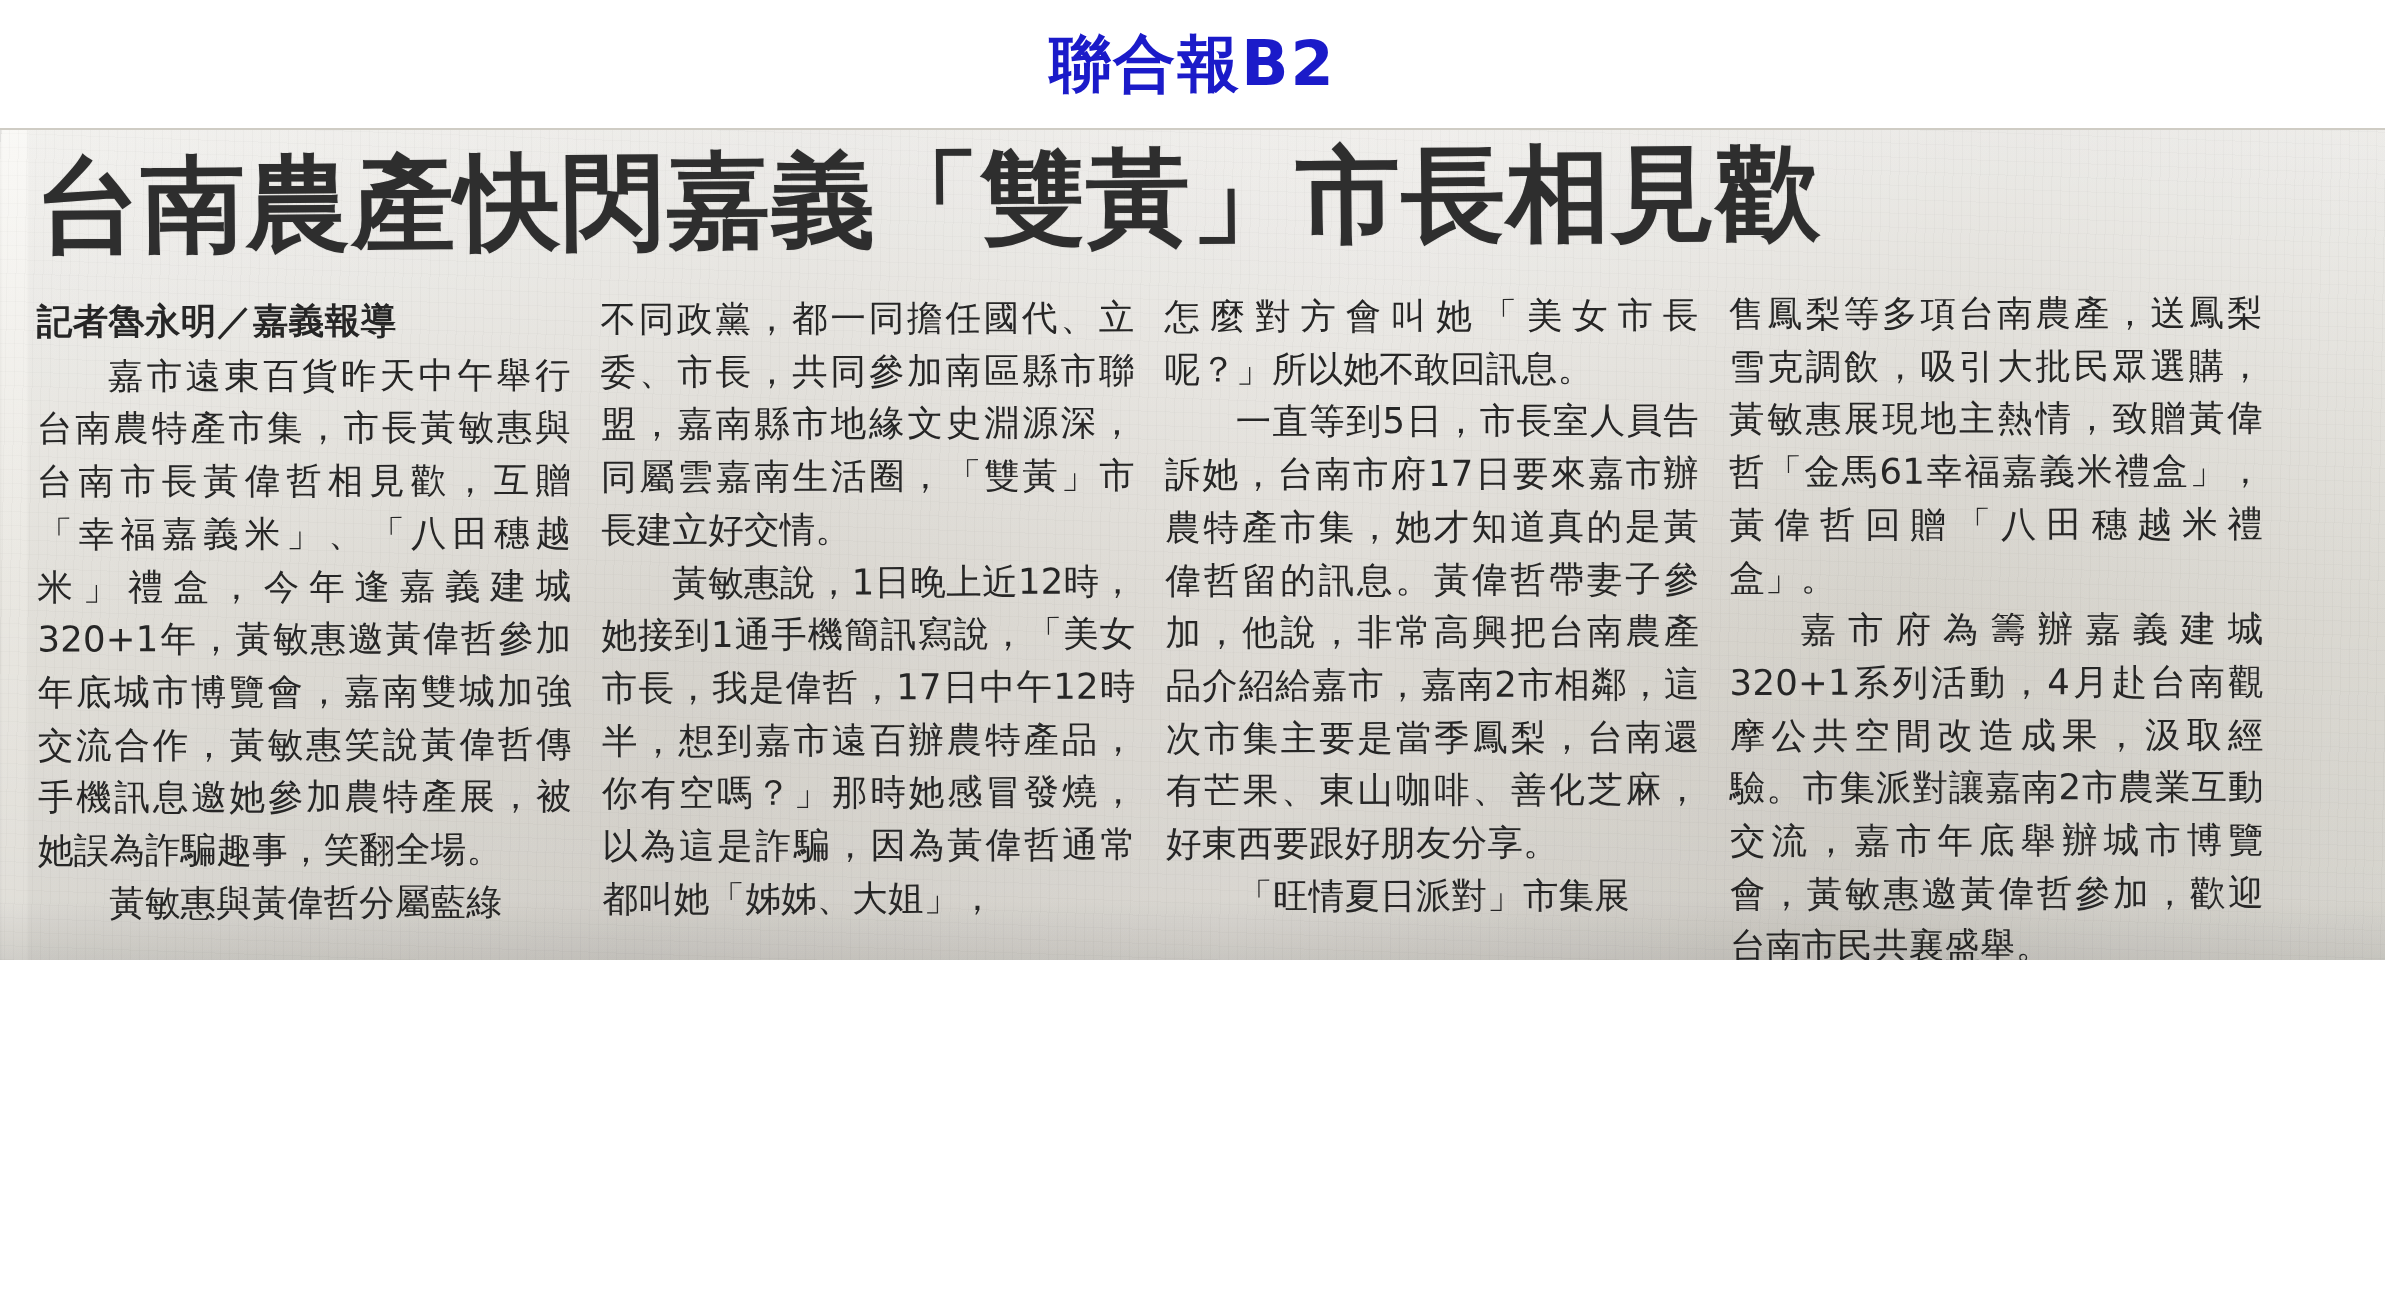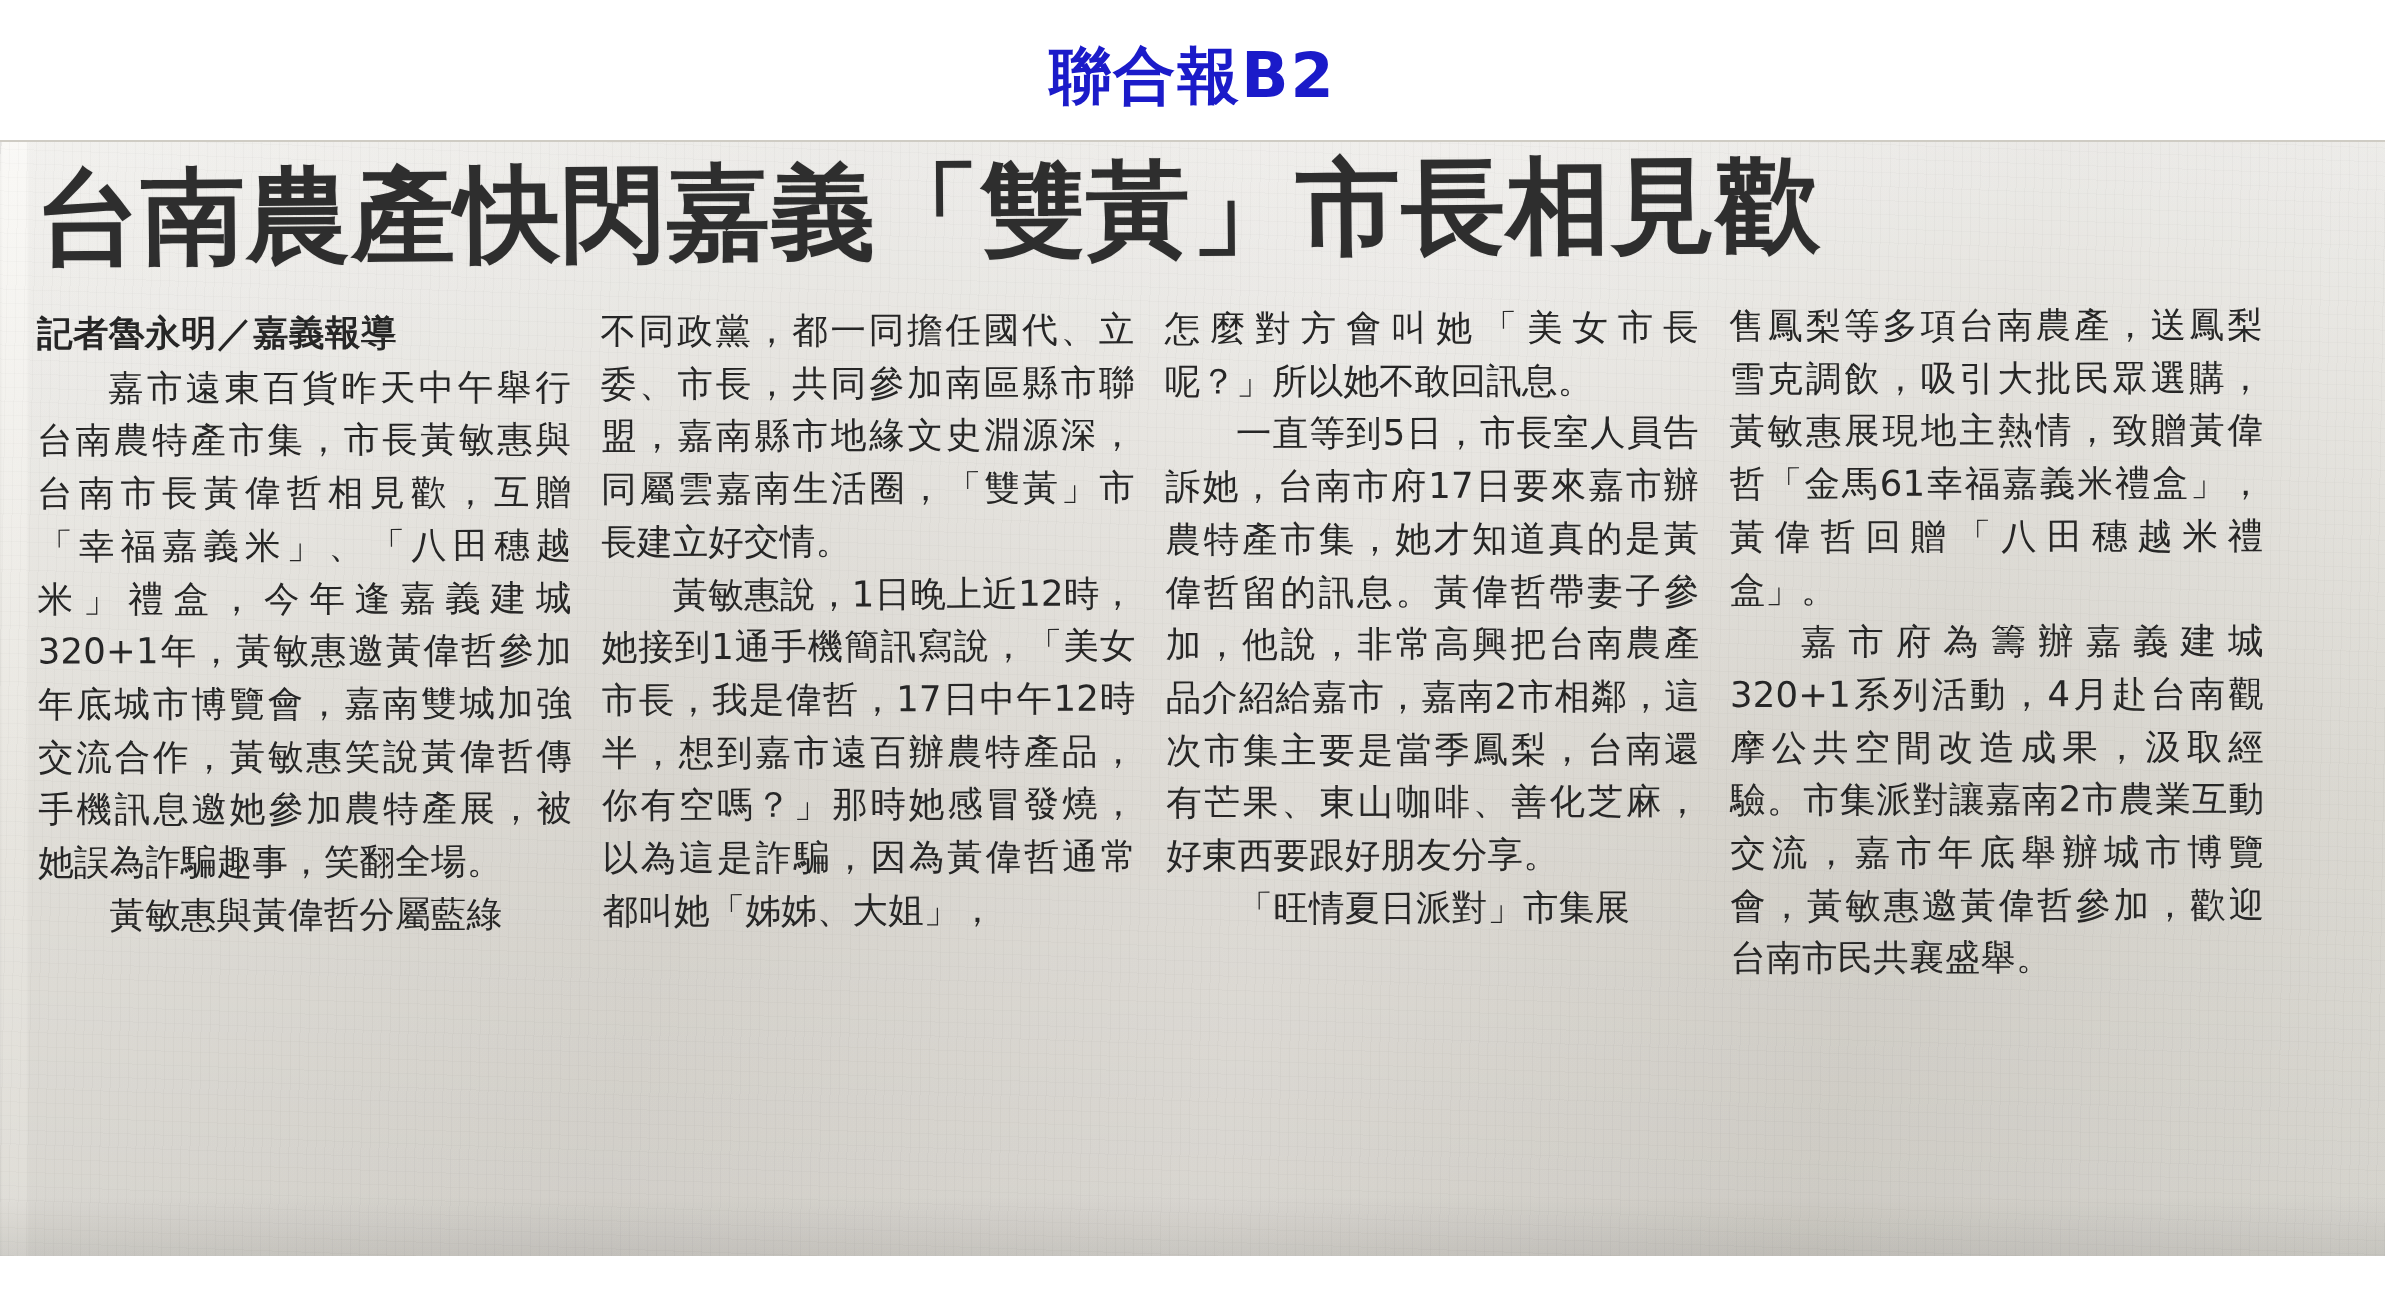--- a/index.html
+++ b/index.html
@@ -19,35 +19,34 @@
     height: 1300px;
     background: #ffffff;
   }
   
   .header-bar {
     height: 128px;
     display: flex;
     align-items: center;
     justify-content: center;
     background: #ffffff;
-    margin-top: 12px;
   }
   .header-title {
     font-family: "DejaVu Sans", sans-serif;
     font-size: 62px;
     font-weight: 600;
     color: #1b1bc9;
     letter-spacing: 2px;
     line-height: 1;
   }
   
   .clipping {
     position: relative;
     width: 2385px;
-    height: 1116px;
+    height: 832px;
     background: #e9e7e1;
     background-image:
       linear-gradient(90deg, rgba(0,0,0,0.035) 0px, rgba(0,0,0,0) 3px, rgba(0,0,0,0) 26px, rgba(0,0,0,0.03) 29px),
       linear-gradient(180deg, rgba(255,255,255,0.55), rgba(0,0,0,0.04) 60%, rgba(0,0,0,0.07)),
       linear-gradient(103deg, #f3f1eb 0%, #e7e4dd 32%, #efece6 55%, #e3e0d8 78%, #eceae3 100%);
     overflow: hidden;
     box-sizing: border-box;
     border-top: 2px solid #cfccc4;
   }
   

